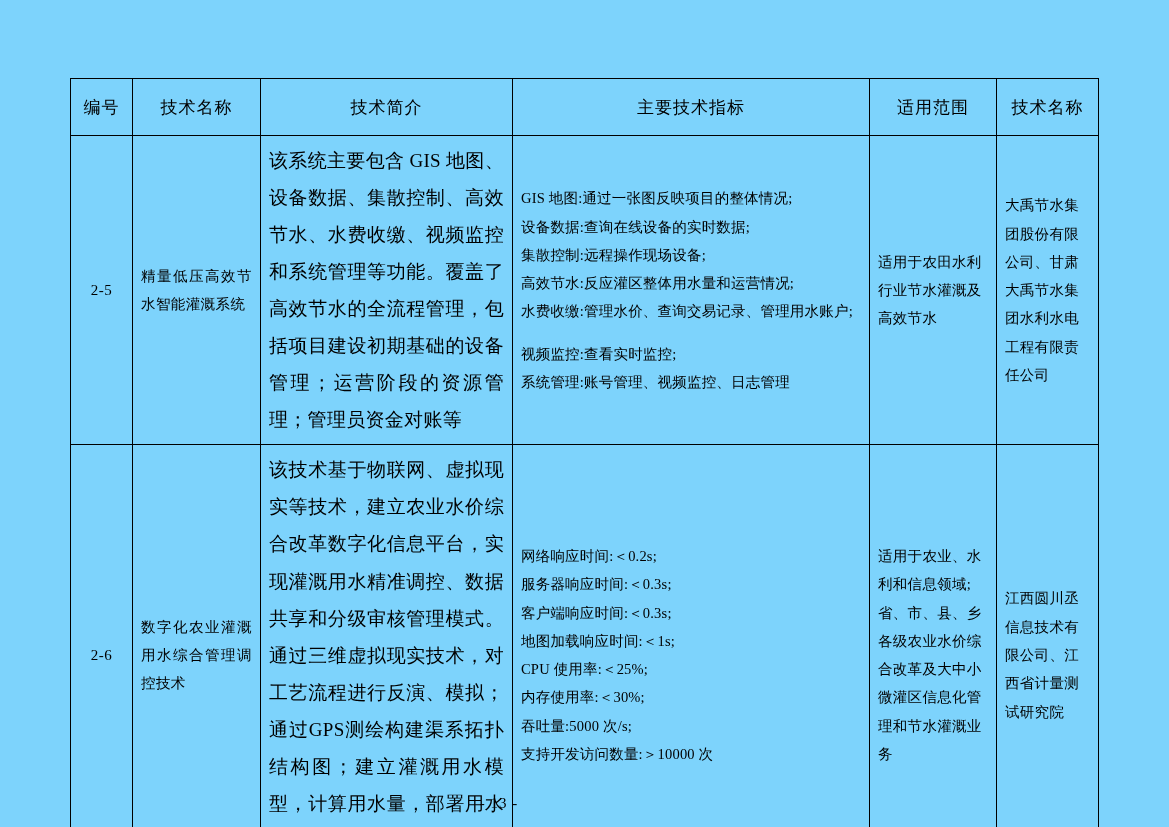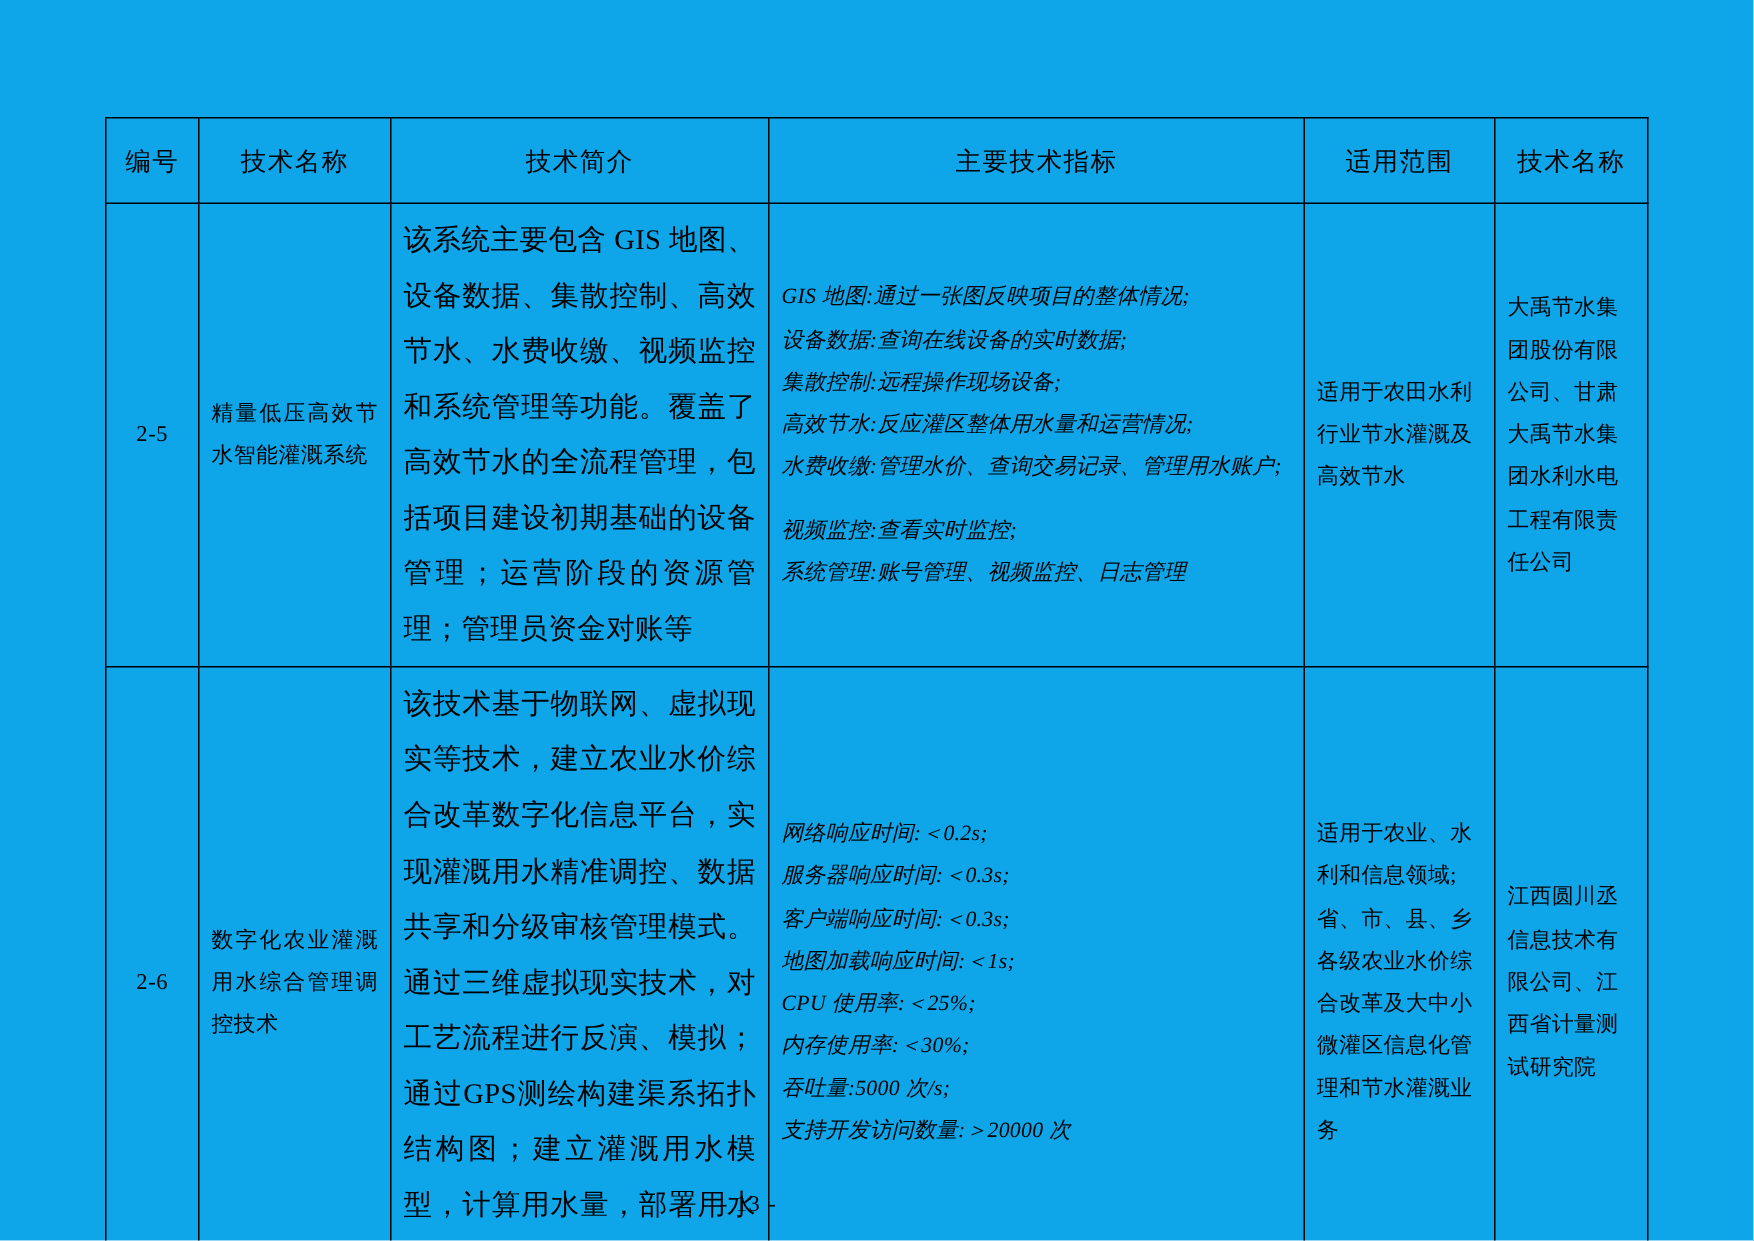--- a/index.html
+++ b/index.html
@@ -13,21 +13,21 @@
     font-family: "Liberation Serif", serif;
     color: #000000;
     position: relative;
     overflow: hidden;
   }
   .page {
     position: absolute;
     left: 0; top: 0;
     width: 1169px;
     height: 827px;
-    background: #0ea5e9;
+    background: #7dd3fc;
   }
   table.doc-table {
     position: absolute;
     left: 70px;
     top: 78px;
     width: 1028px;
     border-collapse: collapse;
     table-layout: fixed;
   }
   table.doc-table td, table.doc-table th {
@@ -72,21 +72,20 @@
     letter-spacing: 0.3px;
     padding-left: 12px;
     padding-right: 12px;
   }
   td.cell-spec {
     font-size: 14.5px;
     line-height: 1.95;
     letter-spacing: 0.2px;
     padding-left: 10px;
     padding-right: 10px;
-    font-style: italic;
   }
   td.cell-scope {
     font-size: 14.5px;
     line-height: 1.95;
     letter-spacing: 0.3px;
     padding-left: 10px;
     padding-right: 6px;
   }
   td.cell-holder {
     font-size: 14.5px;
@@ -157,21 +156,21 @@
         <td class="cell-name">数字化农业灌溉用水综合管理调控技术</td>
         <td class="cell-brief">该技术基于物联网、虚拟现实等技术，建立农业水价综合改革数字化信息平台，实现灌溉用水精准调控、数据共享和分级审核管理模式。通过三维虚拟现实技术，对工艺流程进行反演、模拟；通过GPS测绘构建渠系拓扑结构图；建立灌溉用水模型，计算用水量，部署用水计划和节水方案</td>
         <td class="cell-spec">
           <div class="spec-line">网络响应时间:＜0.2s;</div>
           <div class="spec-line">服务器响应时间:＜0.3s;</div>
           <div class="spec-line">客户端响应时间:＜0.3s;</div>
           <div class="spec-line">地图加载响应时间:＜1s;</div>
           <div class="spec-line">CPU 使用率:＜25%;</div>
           <div class="spec-line">内存使用率:＜30%;</div>
           <div class="spec-line">吞吐量:5000 次/s;</div>
-          <div class="spec-line">支持开发访问数量:＞20000 次</div>
+          <div class="spec-line">支持开发访问数量:＞10000 次</div>
         </td>
         <td class="cell-scope">适用于农业、水利和信息领域;省、市、县、乡各级农业水价综合改革及大中小微灌区信息化管理和节水灌溉业务</td>
         <td class="cell-holder">江西圆川丞信息技术有限公司、江西省计量测试研究院</td>
       </tr>
     </tbody>
   </table>
 
   <div class="page-number">- 13 -</div>
 
 </div>

